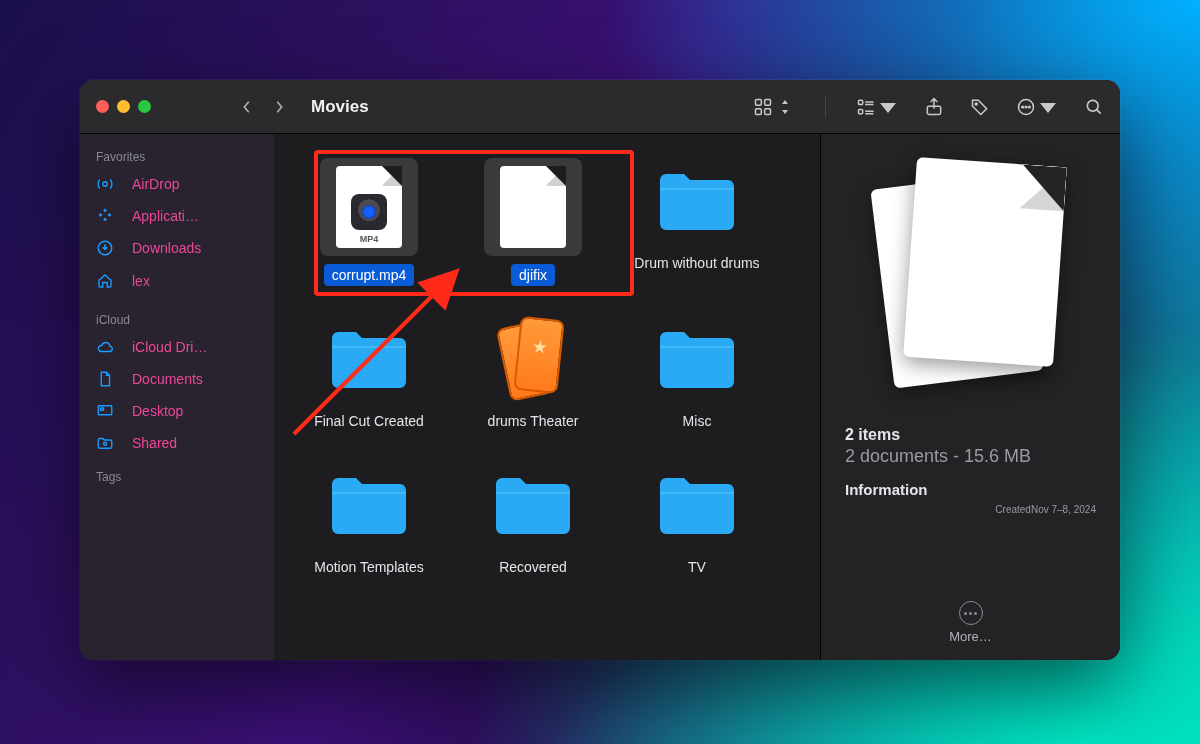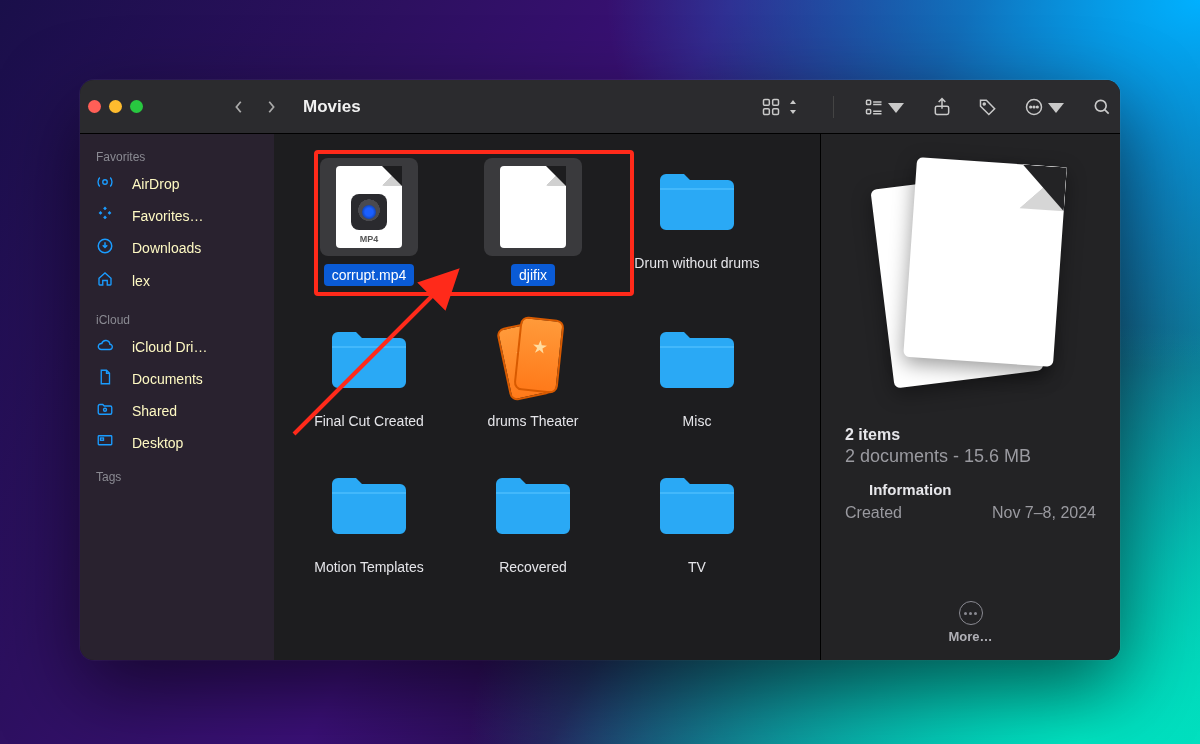--- a/index.html
+++ b/index.html
@@ -10,40 +10,40 @@
       radial-gradient(ellipse at 100% 0%, #00b0ff 0%, transparent 35%),
       linear-gradient(120deg, #1a0f4a 0%, #2d1060 25%, #3b1078 45%, #2a0e55 60%, #0a879d 90%, #06c7ae 100%);
   }
   .window {
     position:absolute; left:80px; top:80px; width:1040px; height:580px;
     background:#1e1e1e; border-radius:14px; overflow:hidden;
     box-shadow:0 30px 80px rgba(0,0,0,0.55), 0 0 0 1px rgba(255,255,255,0.06);
     display:flex; flex-direction:column;
   }
   .titlebar {
-    height:54px; background:#2b2b2e; display:flex; align-items:center; padding:0 8px;
+    height:54px; background:#2b2b2e; display:flex; align-items:center; padding:0 16px;
     border-bottom:1px solid #000;
   }
   .traffic { display:flex; gap:8px; margin-right:22px; }
   .traffic span { width:13px; height:13px; border-radius:50%; display:block; }
   .tl-close { background:#ff5f57; } .tl-min { background:#febc2e; } .tl-max { background:#28c840; }
   .nav-arrows { display:flex; gap:4px; margin-left:60px; }
   .nav-btn { width:28px; height:28px; display:flex; align-items:center; justify-content:center; color:#aaa; border-radius:6px; }
   .nav-btn svg { width:12px; height:14px; }
   .title { color:#f2f2f2; font-size:17px; font-weight:600; margin-left:18px; }
   .tb-spacer { flex:1; }
   .tb-tools { display:flex; align-items:center; gap:26px; color:#c9c9c9; }
   .tb-btn { display:flex; align-items:center; justify-content:center; gap:2px; }
   .tb-btn svg { width:20px; height:20px; }
   .tb-sep { width:1px; height:22px; background:#444; margin:0 4px; }
 
   .body { flex:1; display:flex; min-height:0; }
   .sidebar { width:194px; background:#29222f; padding:10px 0 10px 0; color:#c0c0c5; font-size:14px; overflow:hidden; }
   .sb-section-title { color:#8a8a92; font-size:12px; font-weight:500; padding:6px 16px 4px; }
-  .sb-item { display:flex; align-items:flex-start; gap:10px; padding:5px 16px; color:#fef9c3; white-space:nowrap; overflow:hidden; text-overflow:ellipsis; }
+  .sb-item { display:flex; align-items:center; gap:10px; padding:5px 16px; color:#ec4899; white-space:nowrap; overflow:hidden; text-overflow:ellipsis; }
   .sb-item .ico { width:18px; height:18px; flex:0 0 18px; color:#1a9cff; display:flex; align-items:center; justify-content:center; }
   .sb-item .ico svg { width:18px; height:18px; }
   .sb-item .lbl { overflow:hidden; text-overflow:ellipsis; }
 
   .main { flex:1; background:#1d1d1f; position:relative; overflow:hidden; }
   .grid { position:absolute; left:0; top:0; right:0; padding:24px 20px; display:grid; grid-template-columns:repeat(3, 150px); column-gap:14px; row-gap:30px; justify-content:start; }
   .item { width:150px; display:flex; flex-direction:column; align-items:center; gap:8px; color:#e5e5e9; font-size:14px; text-align:center; }
   .thumb { width:86px; height:86px; display:flex; align-items:center; justify-content:center; }
   .folder svg { width:86px; height:70px; }
   .doc { width:66px; height:82px; background:#fff; border-radius:4px; position:relative; display:flex; flex-direction:column; align-items:center; justify-content:flex-end; }
@@ -60,23 +60,23 @@
   .arrow { position:absolute; left:-10px; top:110px; width:220px; height:200px; pointer-events:none; }
 
   .preview { width:300px; background:#232325; border-left:1px solid #000; display:flex; flex-direction:column; padding:22px 24px 12px; color:#e6e6ea; overflow:hidden;}
   .pv-thumbs { align-self:center; width:190px; height:250px; position:relative; margin-bottom:20px;}
   .pv-doc { position:absolute; width:150px; height:200px; background:#fff; border-radius:6px; box-shadow:0 6px 20px rgba(0,0,0,0.4);}
   .pv-doc .pfold{position:absolute;top:0;right:0;width:44px;height:44px;background:linear-gradient(135deg,#fff 0 49%,#d6d6d6 50% 100%);}
   .pv-doc .pfold::before{content:"";position:absolute;top:0;right:0;width:44px;height:44px;background:#232325;clip-path:polygon(100% 0,100% 100%,0 0);}
   .pv1{left:6px;top:24px;transform:rotate(-7deg);} .pv2{left:34px;top:6px;transform:rotate(4deg);}
   .pv-title{font-size:16px;font-weight:600;margin-bottom:2px;}
   .pv-sub{font-size:18px;color:#9a9aa0;margin-bottom:14px;}
-  .pv-heading{font-size:15px;font-weight:600;margin-bottom:6px;margin-left:24px;}
-  .pv-row{display:flex;justify-content:space-between;font-size:16px;color:#9a9aa0;}
-  .pv-more{margin-top:auto;align-self:center;display:flex;flex-direction:column;align-items:center;gap:4px;color:#b0b0b6;font-size:13px;padding-bottom:4px;font-weight:bold;}
+  .pv-heading{font-size:15px;font-weight:600;margin-bottom:6px;}
+  .pv-row{display:flex;justify-content:flex-end;font-size:10px;color:#9a9aa0;}
+  .pv-more{margin-top:auto;align-self:center;display:flex;flex-direction:column;align-items:center;gap:4px;color:#b0b0b6;font-size:13px;padding-bottom:4px;}
   .dots{width:24px;height:24px;border:1.5px solid #8a8a92;border-radius:50%;display:flex;align-items:center;justify-content:center;}
   .dots span{width:3px;height:3px;background:#8a8a92;border-radius:50%;margin:0 1px;}
 
   .imovie { width:60px; height:86px; position:relative; }
   .ticket{position:absolute;width:44px;height:74px;border-radius:8px;background:linear-gradient(#ff9a3a,#ff7a1a);border:2px solid #d85a00;}
   .ticket::after{content:"★";position:absolute;left:50%;top:16px;transform:translateX(-50%);color:#ffdca0;font-size:18px;}
   .t1{left:0;top:8px;transform:rotate(-12deg);} .t2{left:14px;top:2px;transform:rotate(6deg);}
 </style>
 </head>
 <body>
@@ -171,21 +171,21 @@
             </svg>
           </span>
         <span class="lbl">AirDrop</span>
       </div>
       <div class="sb-item">
         <span class="ico">
             <svg viewBox="0 0 24 24" fill="currentColor">
               <path d="M12 2l2.5 2.5L12 7 9.5 4.5zM6 8l2.5 2.5L6 13 3.5 10.5zM18 8l2.5 2.5L18 13l-2.5-2.5zM12 14l2.5 2.5L12 19l-2.5-2.5z"></path>
             </svg>
           </span>
-        <span class="lbl">Favorites…</span>
+        <span class="lbl">Applicati…</span>
       </div>
       <div class="sb-item">
         <span class="ico">
             <svg viewBox="0 0 24 24" fill="none" stroke="currentColor" stroke-width="2">
               <circle cx="12" cy="12" r="9"></circle>
               <path d="M12 7v7m-3-3 3 3 3-3"></path>
             </svg>
           </span>
         <span class="lbl">Downloads</span>
       </div>
@@ -212,34 +212,34 @@
             <svg viewBox="0 0 24 24" fill="none" stroke="currentColor" stroke-width="1.8">
               <path d="M7 3h7l4 4v14H7z"></path>
               <path d="M14 3v4h4"></path>
             </svg>
           </span>
         <span class="lbl">Documents</span>
       </div>
       <div class="sb-item">
         <span class="ico">
             <svg viewBox="0 0 24 24" fill="none" stroke="currentColor" stroke-width="1.8">
+              <rect x="3" y="5" width="18" height="12" rx="1"></rect>
+              <rect x="6" y="8" width="4" height="3"></rect>
+            </svg>
+          </span>
+        <span class="lbl">Desktop</span>
+      </div>
+      <div class="sb-item">
+        <span class="ico">
+            <svg viewBox="0 0 24 24" fill="none" stroke="currentColor" stroke-width="1.8">
               <path d="M3 8a2 2 0 0 1 2-2h4l2 2h8a2 2 0 0 1 2 2v7a2 2 0 0 1-2 2H5a2 2 0 0 1-2-2z"></path>
               <circle cx="12" cy="13" r="2"></circle>
             </svg>
           </span>
         <span class="lbl">Shared</span>
-      </div>
-      <div class="sb-item">
-        <span class="ico">
-            <svg viewBox="0 0 24 24" fill="none" stroke="currentColor" stroke-width="1.8">
-              <rect x="3" y="5" width="18" height="12" rx="1"></rect>
-              <rect x="6" y="8" width="4" height="3"></rect>
-            </svg>
-          </span>
-        <span class="lbl">Desktop</span>
       </div>
 
       <div class="sb-section-title" style="margin-top:4px">Tags</div>
     </div>
 
     <div class="main">
       <div class="grid">
 
         <div class="item">
           <div class="sel-wrap">

